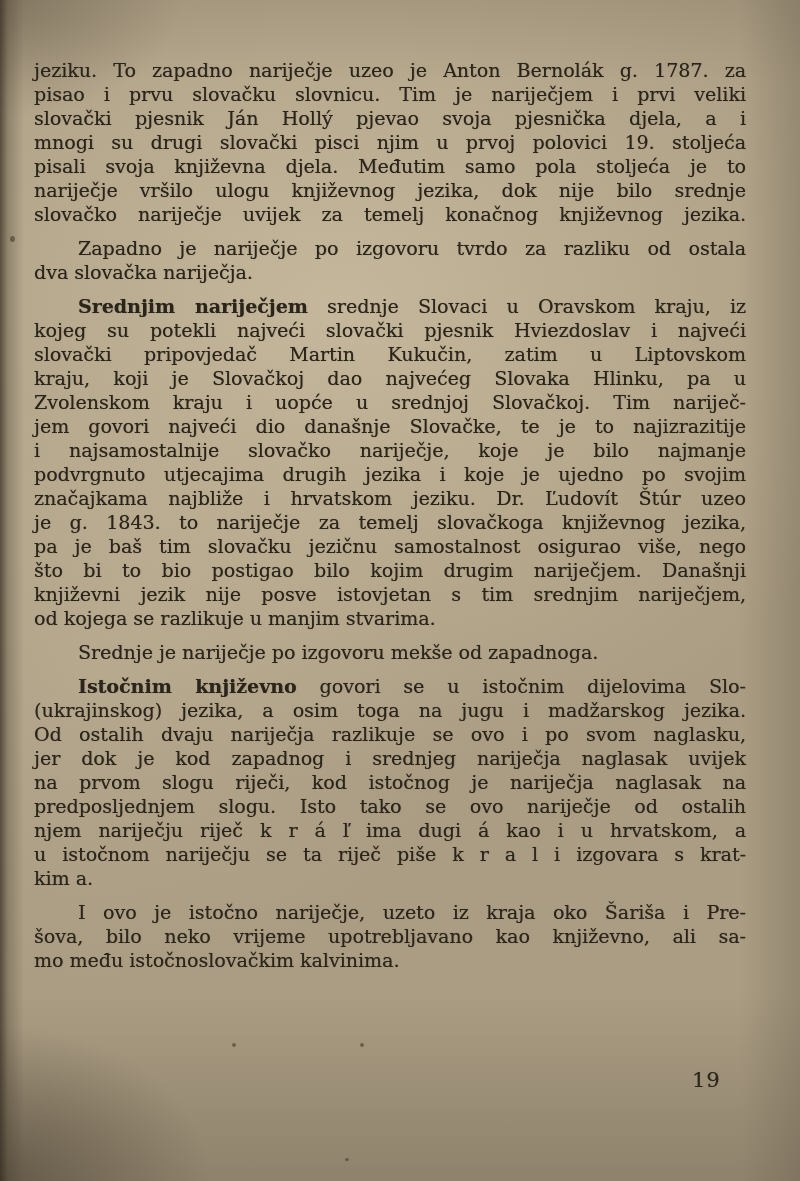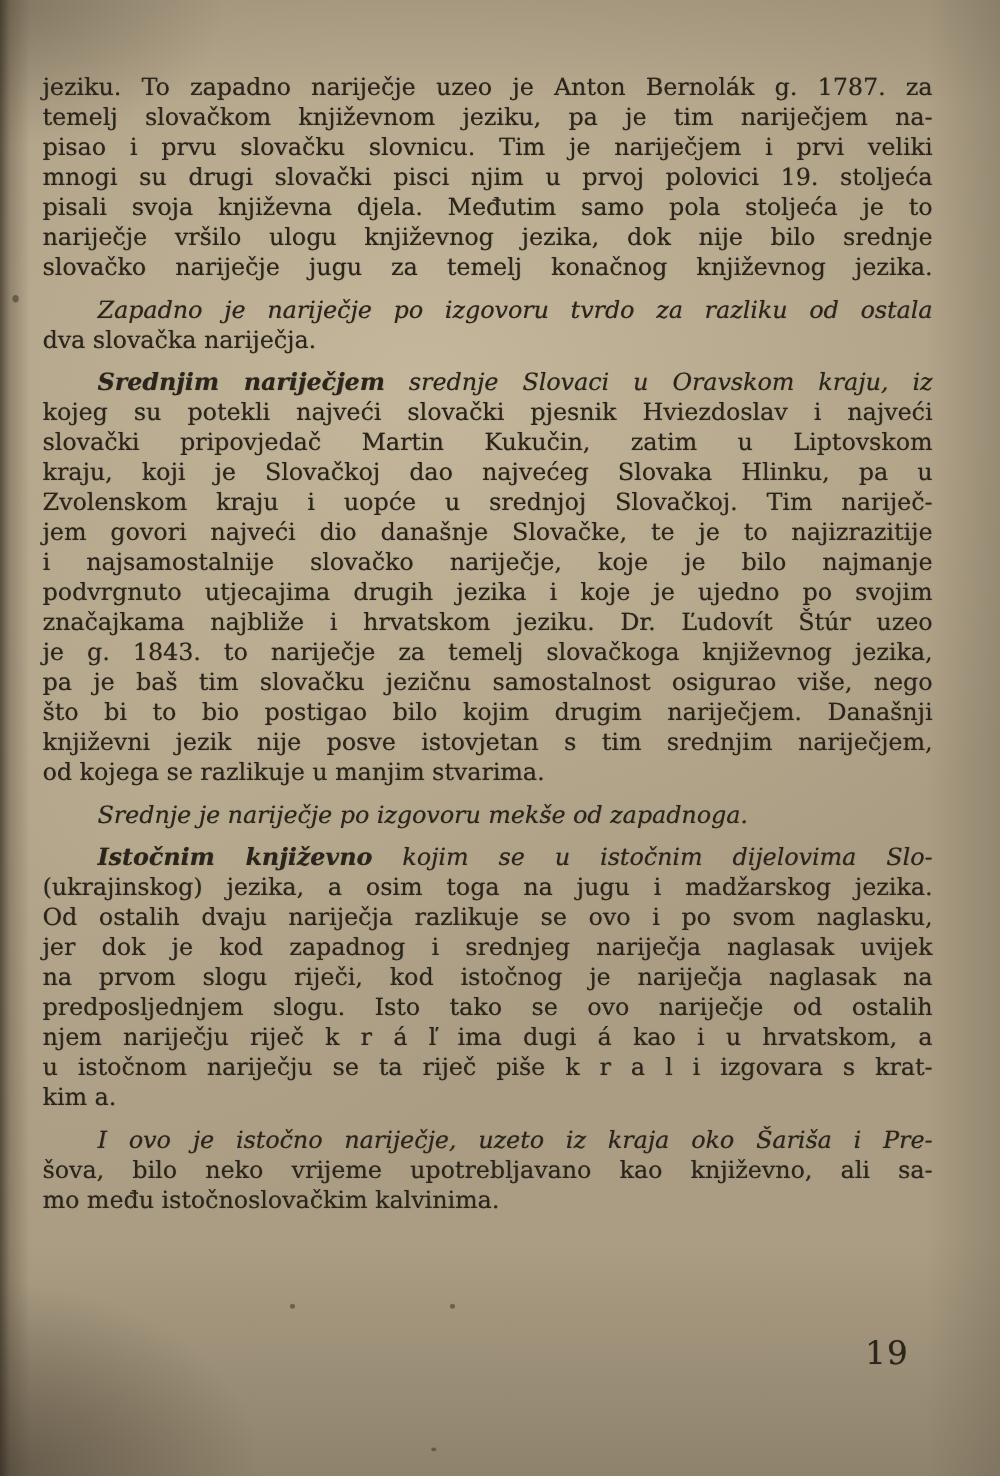--- a/index.html
+++ b/index.html
@@ -29,26 +29,26 @@
     left: 34px; top: 58px; width: 712px;
     font-size: 19px;
     line-height: 24px;
     color: #2a241b;
     text-shadow: 0.3px 0.3px 0.7px rgba(42,36,27,0.55);
   }
   .para { margin: 0 0 10px 0; }
   .para:last-child { margin-bottom: 0; }
   .line { text-align: justify; text-align-last: justify; }
   .line.left { text-align: right; text-align-last: left; }
-  .line.indent { text-indent: 44px; font-style: italic; }
+  .line.indent { text-indent: 44px; }
   .bold { font-weight: bold; }
   .page-number {
     position: absolute;
     top: 1068px; left: 692px;
-    font-size: 26px;
+    font-size: 21px;
     color: #2b251c;
     letter-spacing: 1px;
     text-shadow: 0.3px 0.3px 0.7px rgba(42,36,27,0.5);
   }
   .speck {
     position: absolute;
     border-radius: 50%;
     background: rgba(62,52,39,0.55);
   }
   .speck.s1 { left: 10px;  top: 236px;  width: 5px; height: 6px; }
@@ -63,26 +63,26 @@
 
   <div class="speck s1"></div>
   <div class="speck s2"></div>
   <div class="speck s3"></div>
   <div class="speck s4"></div>
 
   <div class="text-block">
 
     <div class="para">
       <div class="line">jeziku. To zapadno nariječje uzeo je Anton Bernolák g. 1787. za</div>
-      <div class="line">temelj slovačkom književnom jeziku, pa je tim nariječjem na-</div>
       <div class="line">pisao i prvu slovačku slovnicu. Tim je nariječjem i prvi veliki</div>
+      <div class="line">slovački pjesnik Ján Hollý pjevao svoja pjesnička djela, a i</div>
       <div class="line">mnogi su drugi slovački pisci njim u prvoj polovici 19. stoljeća</div>
       <div class="line">pisali svoja književna djela. Međutim samo pola stoljeća je to</div>
       <div class="line">nariječje vršilo ulogu književnog jezika, dok nije bilo srednje</div>
-      <div class="line">slovačko nariječje jugu za temelj konačnog književnog jezika.</div>
+      <div class="line">slovačko nariječje uvijek za temelj konačnog književnog jezika.</div>
     </div>
 
     <div class="para">
       <div class="line indent">Zapadno je nariječje po izgovoru tvrdo za razliku od ostala</div>
       <div class="line left">dva slovačka nariječja.</div>
     </div>
 
     <div class="para">
       <div class="line indent"><span class="bold">Srednjim nariječjem</span><span> srednje Slovaci u Oravskom kraju, iz</span></div>
       <div class="line">kojeg su potekli najveći slovački pjesnik Hviezdoslav i najveći</div>
@@ -98,21 +98,21 @@
       <div class="line">što bi to bio postigao bilo kojim drugim nariječjem. Današnji</div>
       <div class="line">književni jezik nije posve istovjetan s tim srednjim nariječjem,</div>
       <div class="line left">od kojega se razlikuje u manjim stvarima.</div>
     </div>
 
     <div class="para">
       <div class="line left indent">Srednje je nariječje po izgovoru mekše od zapadnoga.</div>
     </div>
 
     <div class="para">
-      <div class="line indent"><span class="bold">Istočnim književno</span><span> kojim se u istočnim dijelovima Slo-</span></div>
+      <div class="line indent"><span class="bold">Istočnim književno</span><span> govori se u istočnim dijelovima Slo-</span></div>
       <div class="line">(ukrajinskog) jezika, a osim toga na jugu i madžarskog jezika.</div>
       <div class="line">Od ostalih dvaju nariječja razlikuje se ovo i po svom naglasku,</div>
       <div class="line">jer dok je kod zapadnog i srednjeg nariječja naglasak uvijek</div>
       <div class="line">na prvom slogu riječi, kod istočnog je nariječja naglasak na</div>
       <div class="line">predposljednjem slogu. Isto tako se ovo nariječje od ostalih</div>
       <div class="line">njem nariječju riječ k r á ľ ima dugi á kao i u hrvatskom, a</div>
       <div class="line">u istočnom nariječju se ta riječ piše k r a l i izgovara s krat-</div>
       <div class="line left">kim a.</div>
     </div>
 

